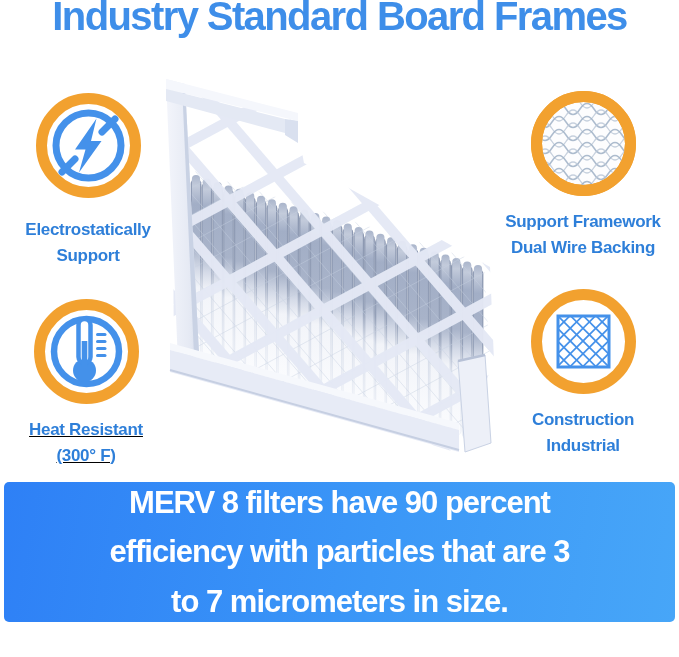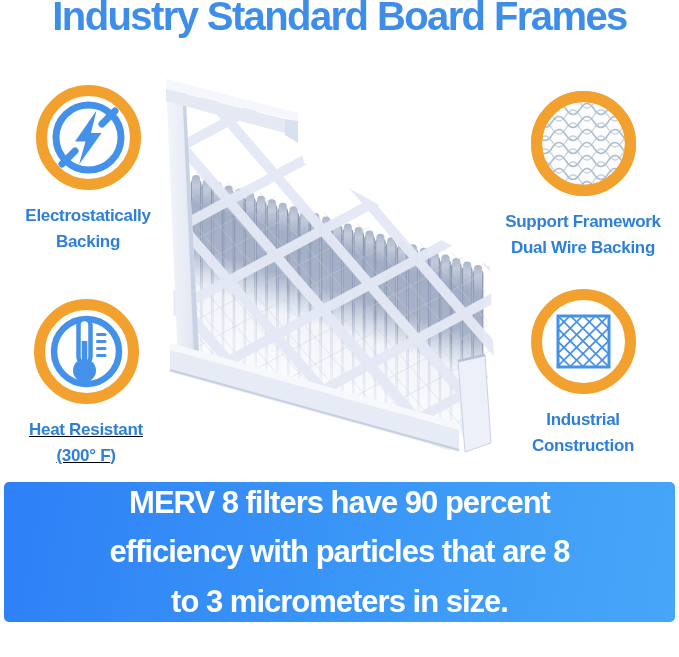--- a/index.html
+++ b/index.html
@@ -8,21 +8,21 @@
   .stage{position:absolute;inset:0;}
 
   .title{position:absolute;top:-6px;left:0;width:679px;text-align:center;
          font-size:40px;font-weight:700;letter-spacing:-1.6px;color:#3E8EE9;
          white-space:nowrap;}
 
   .feature{position:absolute;display:flex;flex-direction:column;align-items:center;}
   .feature .icon{width:107px;height:107px;}
   .feature .label{margin-top:12px;text-align:center;font-size:17px;font-weight:700;
                   letter-spacing:-0.3px;color:#2E7FD9;line-height:1.5;}
-  .f-tl{left:0;top:84px;width:176px;}
+  .f-tl{left:0;top:92px;width:176px;gap:6px;}
   .f-tr{left:492px;top:90px;width:182px;}
   .f-bl{left:0;top:298px;width:172px;text-decoration:underline;}
   .f-br{left:492px;top:288px;width:182px;}
 
   .filter-wrap{position:absolute;left:158px;top:58px;width:345px;height:414px;}
   .filter-wrap svg{display:block;width:100%;height:100%;}
 
   .banner{position:absolute;left:4px;top:482px;width:671px;height:140px;
           border-radius:5px;
           background:linear-gradient(100deg,#2E80F6 0%,#3B97F7 55%,#47A6F8 100%);
@@ -270,21 +270,21 @@
   <div class="feature f-tl">
     <svg class="icon" viewBox="0 0 107 107">
       <circle cx="53.5" cy="53.5" r="47" fill="#fff" stroke="#F2A12F" stroke-width="11"></circle>
       <circle cx="53.5" cy="53.5" r="32.5" fill="none" stroke="#4491EA" stroke-width="7"></circle>
       <line x1="27" y1="80" x2="40" y2="67" stroke="#4491EA" stroke-width="7" stroke-linecap="round"></line>
       <line x1="67" y1="40" x2="80" y2="27" stroke="#4491EA" stroke-width="7" stroke-linecap="round"></line>
       <path d="M61.5 26.5 L40 57.5 L50.5 57.5 L44 80.5 L66.5 49 L56 49 Z" fill="#4491EA"></path>
     </svg>
     <div class="label">
       <div>Electrostatically</div>
-      <div>Backing</div>
+      <div>Support</div>
     </div>
   </div>
 
   <div class="feature f-tr">
     <svg class="icon" viewBox="0 0 107 107">
       <defs>
           <clipPath id="meshClip">
             <circle cx="53.5" cy="53.5" r="41.5"></circle>
           </clipPath>
         </defs>
@@ -357,24 +357,24 @@
           <line x1="0" y1="93.25" x2="107" y2="-13.75" stroke="#4491EA" stroke-width="1.7"></line>
           <line x1="0" y1="106" x2="107" y2="-1" stroke="#4491EA" stroke-width="1.7"></line>
           <line x1="0" y1="118.75" x2="107" y2="11.75" stroke="#4491EA" stroke-width="1.7"></line>
           <line x1="0" y1="131.5" x2="107" y2="24.5" stroke="#4491EA" stroke-width="1.7"></line>
           <line x1="0" y1="144.25" x2="107" y2="37.25" stroke="#4491EA" stroke-width="1.7"></line>
           <line x1="0" y1="157" x2="107" y2="50" stroke="#4491EA" stroke-width="1.7"></line>
         </g>
       <rect x="28" y="28" width="51" height="51" fill="none" stroke="#4491EA" stroke-width="3"></rect>
     </svg>
     <div class="label">
+      <div>Construction</div>
       <div>Industrial</div>
-      <div>Construction</div>
     </div>
   </div>
 
   <div class="banner">
     <div>MERV 8 filters have 90 percent</div>
-    <div>efficiency with particles that are 8</div>
-    <div>to 3 micrometers in size.</div>
+    <div>efficiency with particles that are 3</div>
+    <div>to 7 micrometers in size.</div>
   </div>
 
 </div>
 
 </body></html>

